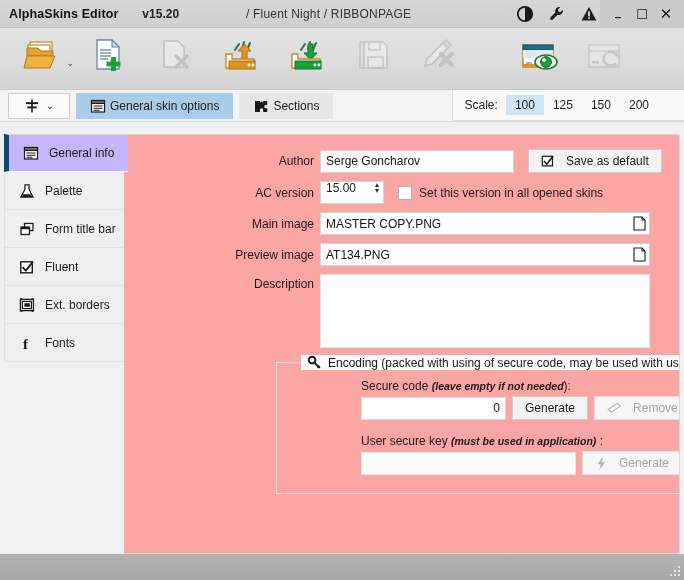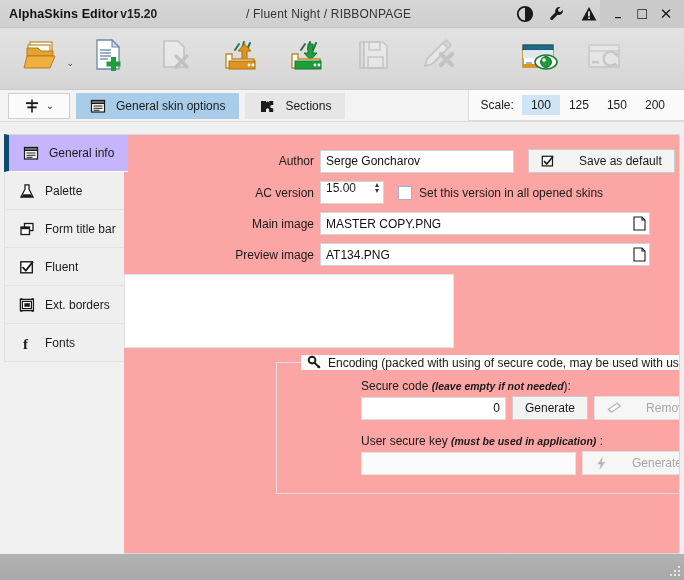--- a/index.html
+++ b/index.html
@@ -26,21 +26,21 @@
     display: flex; align-items: center;
     position: relative;
     border-bottom: 1px solid #c6c6c6;
   }
   .app-title {
     font-weight: bold; font-size: 12.5px;
     margin-left: 9px; color: #111;
     letter-spacing: .1px;
   }
   .app-version {
-    margin-left: 2px; font-size: 12px; color: #222;
+    margin-left: 24px; font-size: 12px; color: #222;
     font-weight: bold;
   }
   .breadcrumb {
     position: absolute; left: 246px; top: 0;
     height: 28px; line-height: 28px;
     font-size: 12px; color: #333;
     letter-spacing: .2px;
   }
   .title-icons {
     position: absolute; right: 86px; top: 0; height: 28px;
@@ -98,38 +98,38 @@
   }
   .pinbtn {
     width: 62px; height: 26px;
     background: #fbfbfb;
     border: 1px solid #cfcfcf;
     display: flex; align-items: center; justify-content: center;
     gap: 6px; cursor: pointer;
   }
   .tab {
     height: 26px;
-    display: flex; align-items: center; gap: 10px;
+    display: flex; align-items: center; gap: 4px;
     padding: 0 14px;
     margin-left: 6px;
     background: #e6e6e6;
     color: #1a1a1a;
     font-size: 12px;
     cursor: pointer;
     white-space: nowrap;
   }
   .tab.active { background: #a9cde9; }
   .scalebox {
     position: absolute; right: 0; top: 0;
     height: 31px;
     background: #fafafa;
     border-left: 1px solid #dcdcdc;
     border-bottom: 1px solid #dcdcdc;
     display: flex; align-items: center;
-    padding: 0 10px 0 12px; gap: 0px;
+    padding: 0 26px 0 12px; gap: 0px;
   }
   .scale-label { font-size: 12px; color: #222; margin-right: 8px; }
   .scale-opt {
     padding: 3px 9px; font-size: 12px; color: #1a1a1a;
     cursor: pointer;
   }
   .scale-opt.active { background: #cfe4f5; }
 
   
   .body {
@@ -209,21 +209,21 @@
     padding: 0 2px 9px 5px; font-size: 12px;
   }
   .spin-arrows {
     display: flex; flex-direction: column; align-items: center;
     line-height: 6px; font-size: 8px; color: #333; cursor: pointer;
     padding-right: 2px;
   }
   .btn {
     height: 24px;
     display: inline-flex; align-items: center; justify-content: center;
-    gap: 24px;
+    gap: 11px;
     padding: 0 12px;
     background: #f3f3f3;
     border: 1px solid #cdcdcd;
     font-size: 12px; color: #1a1a1a;
     cursor: pointer; white-space: nowrap;
   }
   .btn.disabled { color: #a6a6a6; border-color: #e0e0e0; background: #f6f6f6; cursor: default; }
   .chk-row { display: flex; align-items: center; gap: 7px; margin-left: 14px; }
   .chkbox {
     width: 14px; height: 14px;
@@ -586,20 +586,21 @@
           <div class="txtfield w-image">
             <span>AT134.PNG</span>
             <svg class="file-ico" viewBox="0 0 13 15">
               <path d="M1 1 h8 l3 3 v10 H1z" fill="#fff" stroke="#1a1a1a" stroke-width="1.1"></path>
               <path d="M9 1 v3 h3" fill="none" stroke="#1a1a1a" stroke-width="1.1"></path>
             </svg>
           </div>
         </div>
 
         <div class="desc-row">
+          <span class="lbl">Description</span>
           <div class="descarea">
             <span></span>
           </div>
         </div>
 
         <div class="group">
           <div class="group-title">
             <svg width="15" height="15" viewBox="0 0 16 16">
               <circle cx="5.4" cy="5.4" r="3.6" fill="none" stroke="#1a1a1a" stroke-width="2"></circle>
               <line x1="7.8" y1="8" x2="13.6" y2="13.8" stroke="#1a1a1a" stroke-width="2"></line>

